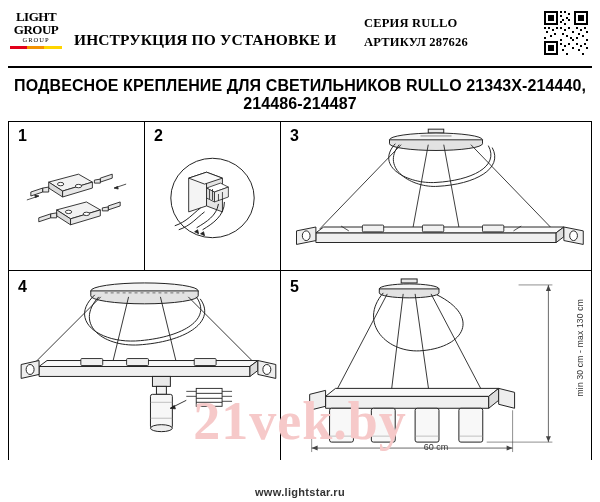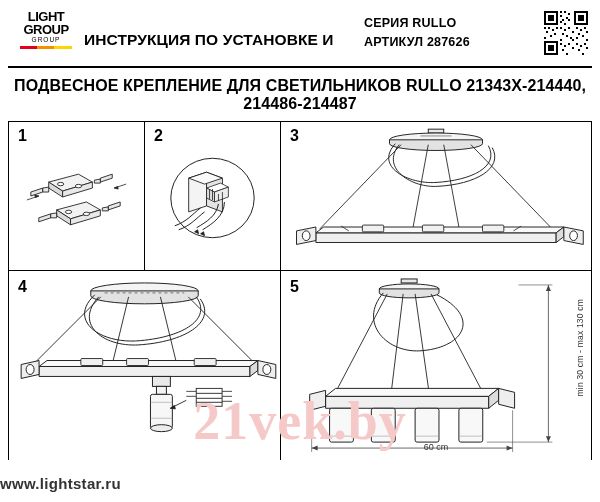--- a/index.html
+++ b/index.html
@@ -11,22 +11,23 @@
     font-family: "Liberation Sans", sans-serif;
     color: #000;
     position: relative;
     overflow: hidden;
   }
 
   
   .header {
     display: flex;
     align-items: flex-start;
-    padding: 8px 10px 6px 20px;
+    padding: 8px 10px 6px 10px;
     height: 66px;
+    font-family: Liberation Serif, serif;
   }
   .logo {
     width: 52px;
     flex: 0 0 52px;
     text-align: center;
     line-height: 1;
     padding-top: 2px;
   }
   .logo .l1, .logo .l2, .logo .l3 {
     font-weight: bold;
@@ -120,23 +121,23 @@
     line-height: 1;
   }
   .row.r2 .num { top: 8px; }
   .fig { position: absolute; inset: 0; }
   .fig svg { width: 100%; height: 100%; display: block; }
 
   
   .footer {
     position: absolute;
     left: 0; right: 0;
-    bottom: 10px;
-    text-align: left;
-    font-size: 15px;
+    bottom: 4px;
+    text-align: center;
+    font-size: 11px;
     font-weight: bold;
     letter-spacing: 0.3px;
     color: #333;
   }
 
   
   .watermark {
     position: absolute;
     left: 0; right: 0;
     top: 390px;

